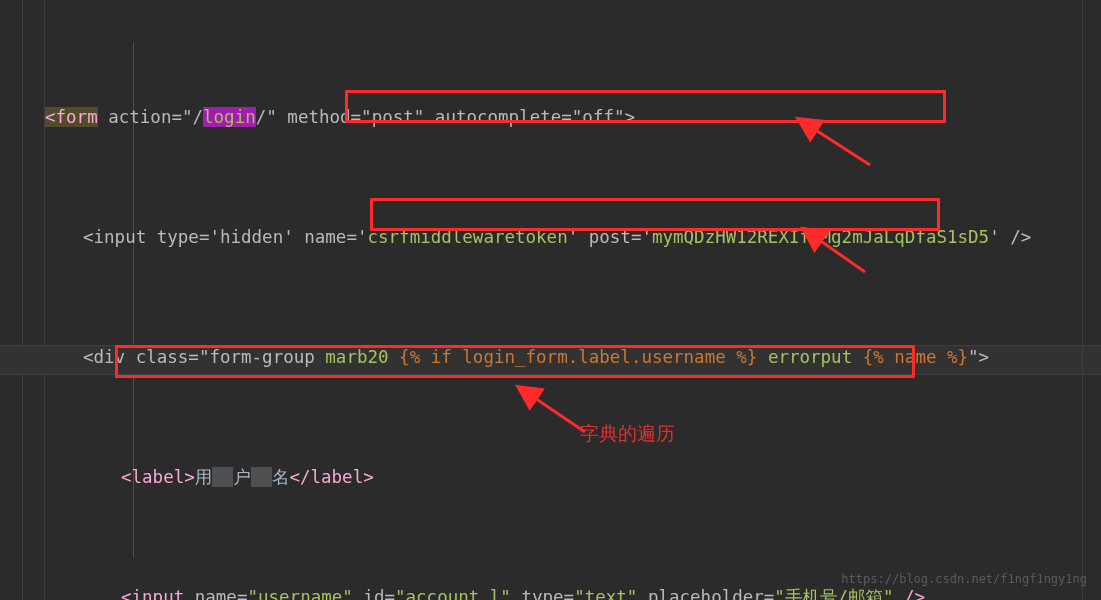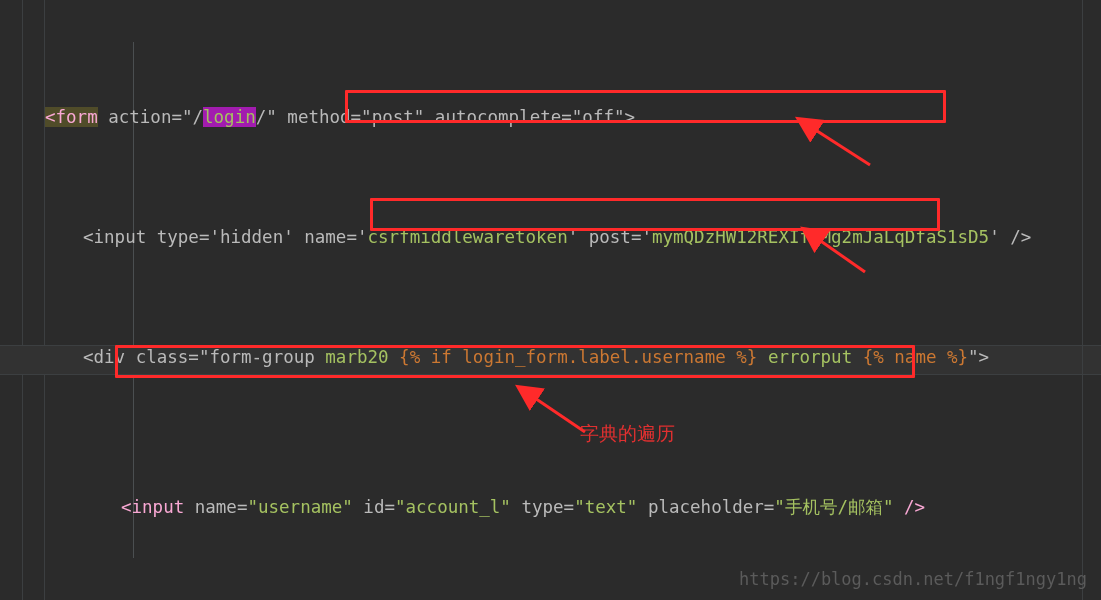--- a/index.html
+++ b/index.html
@@ -120,21 +120,21 @@
     font-family: "DejaVu Sans", "Liberation Sans", sans-serif;
     font-size: 19px;
     white-space: nowrap;
   }
 
   #watermark {
     position: absolute;
     right: 14px;
     bottom: 6px;
     color: #5b5b5b;
-    font-size: 17px;
+    font-size: 12px;
     font-family: "DejaVu Sans Mono", "Liberation Mono", monospace;
     z-index: 12;
   }
 </style>
 </head>
 <body>
 
 <div id="editor">
 
   <div class="guide g1"></div>
@@ -150,20 +150,21 @@
   <div id="margin-line"></div>
 
   <div class="code">
 
     <div class="line" style="padding-left:45px;"><span class="tag hl-tag">&lt;form</span><span class="attr"> action="/</span><span class="str hl-ident">login</span><span class="attr">/" method="post" autocomplete="off"&gt;</span></div>
 
     <div class="line" style="padding-left:83px;"><span class="attr">&lt;input type='hidden' name='</span><span class="str squiggle">csrfmiddlewaretoken</span><span class="attr">' post='</span><span class="str">mymQDzHW12REXIfPMg2mJaLqDfaS1sD5</span><span class="attr">' /&gt;</span></div>
 
     <div class="line" style="padding-left:83px;"><span class="attr">&lt;div class="form-group </span><span class="str squiggle">marb20</span><span class="txt"> </span><span class="orange">{% if login_form.label.username %}</span><span class="txt"> </span><span class="str squiggle">errorput</span><span class="txt"> </span><span class="orange">{% name %}</span><span class="attr">"&gt;</span></div>
 
+    <div class="line" style="padding-left:121px;"><span class="tag">&lt;label&gt;</span><span class="plain">用</span><span class="hl-ws">  </span><span class="plain">户</span><span class="hl-ws">  </span><span class="plain">名</span><span class="tag">&lt;/label&gt;</span></div>
 
     <div class="line" style="padding-left:121px;"><span class="tag">&lt;input</span><span class="attr"> name=</span><span class="str">"</span><span class="str">username</span><span class="str">"</span><span class="attr"> id=</span><span class="str">"</span><span class="str">account_l</span><span class="str">"</span><span class="attr"> type=</span><span class="str">"</span><span class="str">text</span><span class="str">"</span><span class="attr"> placeholder=</span><span class="str">"</span><span class="str">手机号/邮箱</span><span class="str">"</span><span class="tag"> /&gt;</span></div>
 
     
 
     
 
     
 
     

